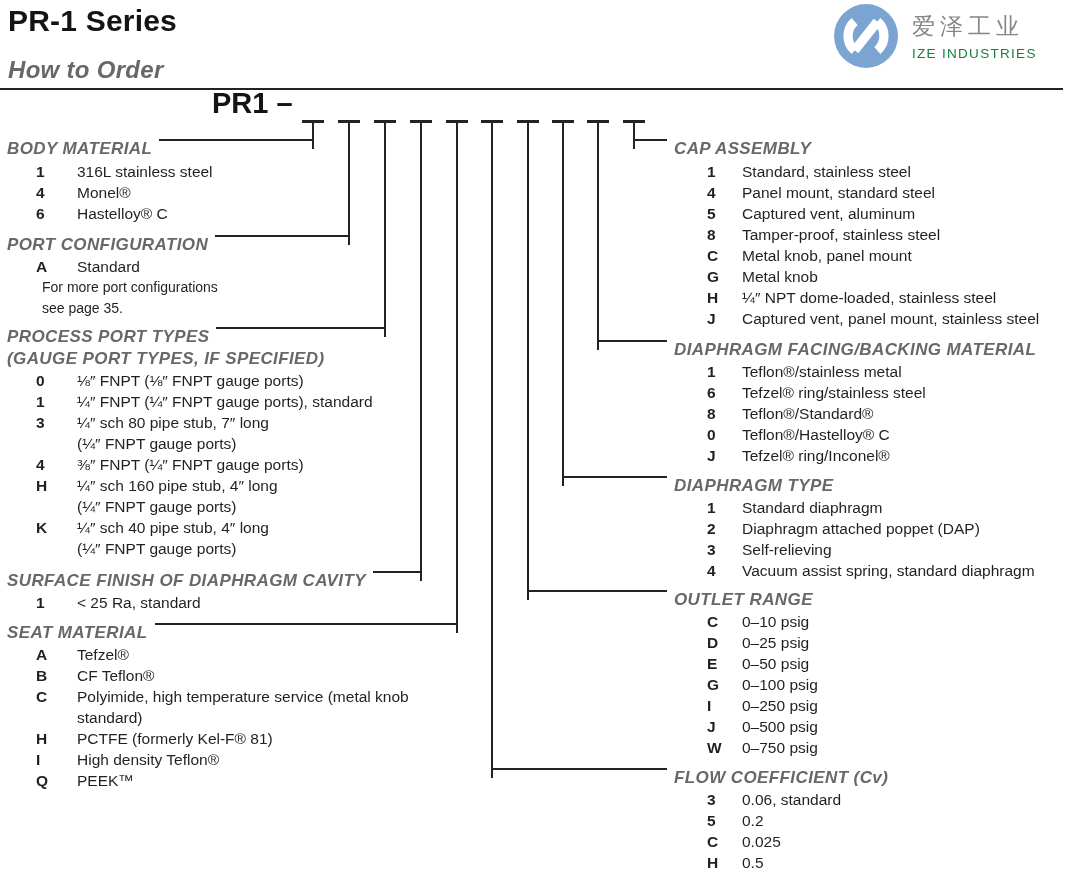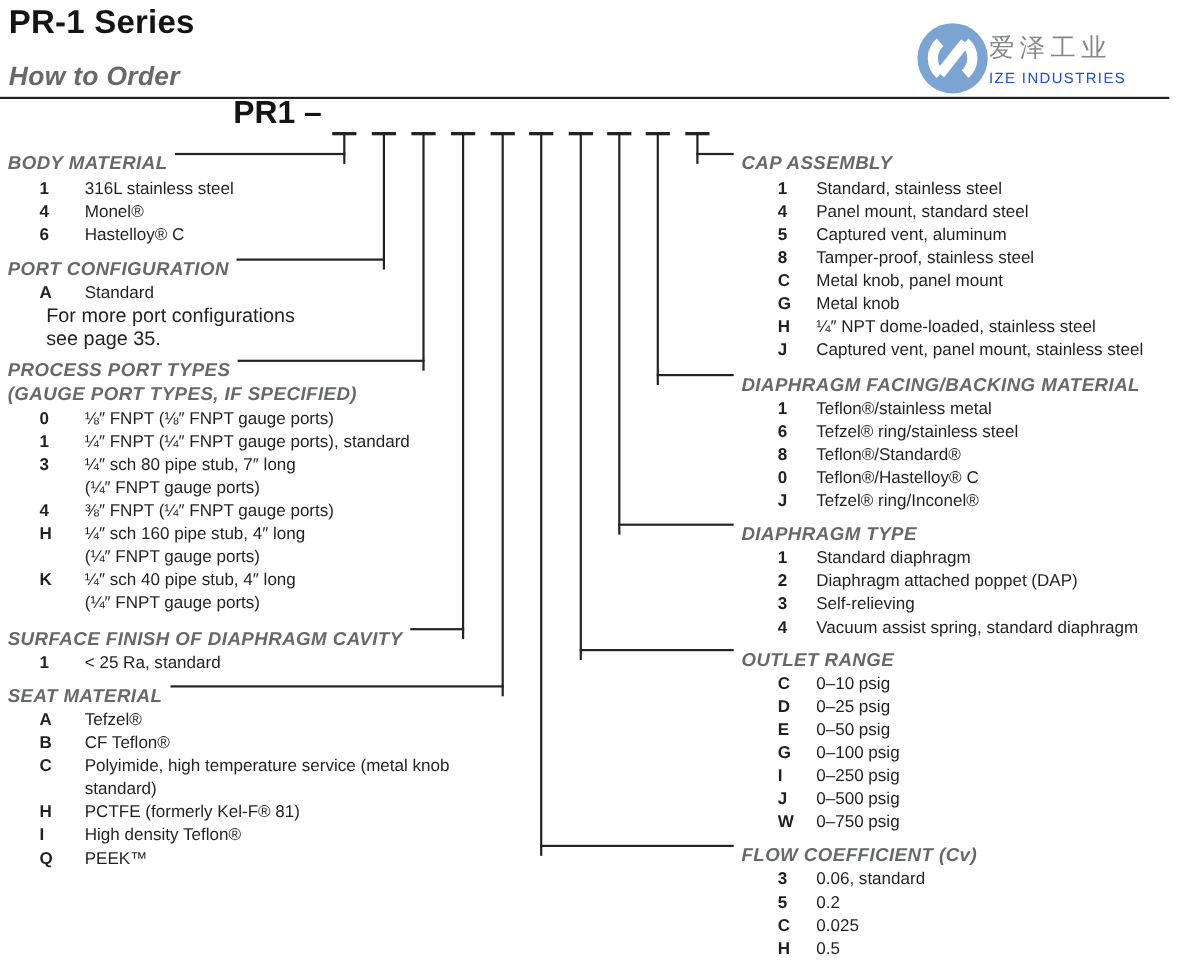--- a/index.html
+++ b/index.html
@@ -24,26 +24,26 @@
   }
   .rule {
     position: absolute; left: 0; top: 88px; width: 1063px; height: 2px;
     background: var(--line-dark, #232325);
   }
   .pn {
     position: absolute; left: 212px; top: 87px;
     font-size: 29px; font-weight: bold; color: #141414; white-space: nowrap;
   }
   
-  .logo { position: absolute; left: 833px; top: 20px; display: flex; align-items: center; }
+  .logo { position: absolute; left: 833px; top: 3px; display: flex; align-items: center; gap: 13px; }
   .logo svg { width: 66px; height: 66px; display: block; }
   .logo-circle { fill: var(--brand-blue, #7ba4d2); }
   .logo-text { display: flex; flex-direction: column; }
   .logo .cn { font-size: 23px; color: #85878a; letter-spacing: 5px; white-space: nowrap; }
-  .logo .en { font-size: 13.5px; color: #1d4ed8; letter-spacing: 1.3px; margin-top: 4px; white-space: nowrap; }
+  .logo .en { font-size: 13.5px; color: #15803d; letter-spacing: 1.3px; margin-top: 4px; white-space: nowrap; }
   
   .vl  { position: absolute; width: 2px; top: 122px; background: var(--line-dark, #232325); }
   .cap { position: absolute; height: 3px; width: 22px; top: 120px; background: var(--line-dark, #232325); }
   
   .lh { position: absolute; display: flex; align-items: flex-start; height: 20px; }
   .lh .t {
     font-style: italic; font-weight: bold; font-size: 17px; letter-spacing: .4px;
     color: var(--heading-gray, #67686b); white-space: nowrap;
   }
   .lh .ln { height: 2px; background: var(--line-dark, #232325); }
@@ -54,21 +54,21 @@
   .lh.right .ln { flex: 0 0 auto; }
   .sub {
     position: absolute; font-style: italic; font-weight: bold; font-size: 17px;
     letter-spacing: .4px; color: var(--heading-gray, #67686b); white-space: nowrap;
   }
   
   .items { position: absolute; font-size: 15.5px; }
   .row { display: flex; line-height: 21px; white-space: nowrap; }
   .row .code { font-weight: bold; flex: 0 0 41px; }
   .items.right .row .code { flex: 0 0 35px; }
-  .note { position: absolute; font-size: 18px; line-height: 21px; white-space: nowrap; }
+  .note { position: absolute; font-size: 14px; line-height: 21px; white-space: nowrap; }
 </style>
 </head>
 <body>
 
 <div id="page">
 
   <div class="page-title">PR-1 Series</div>
 
   <div class="logo">
     <svg viewBox="0 0 64 64" aria-hidden="true">

